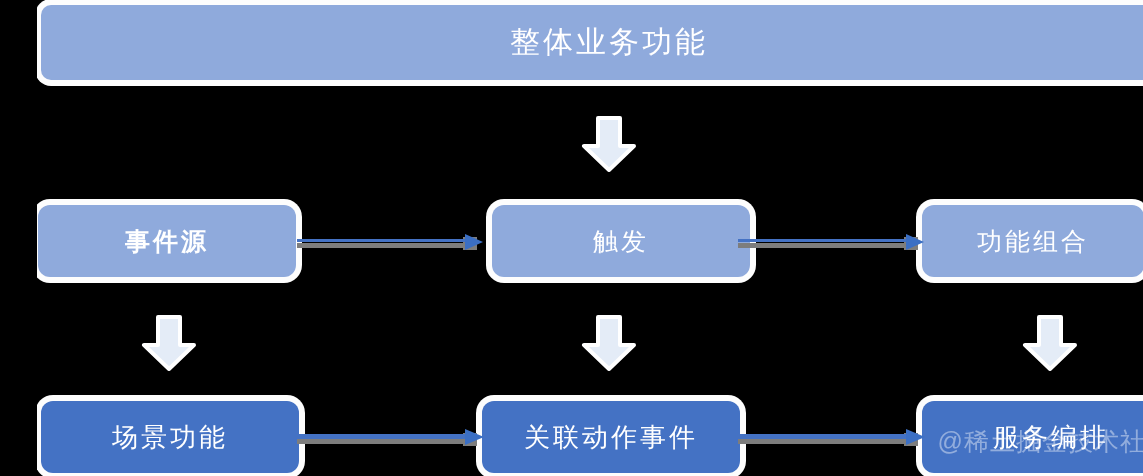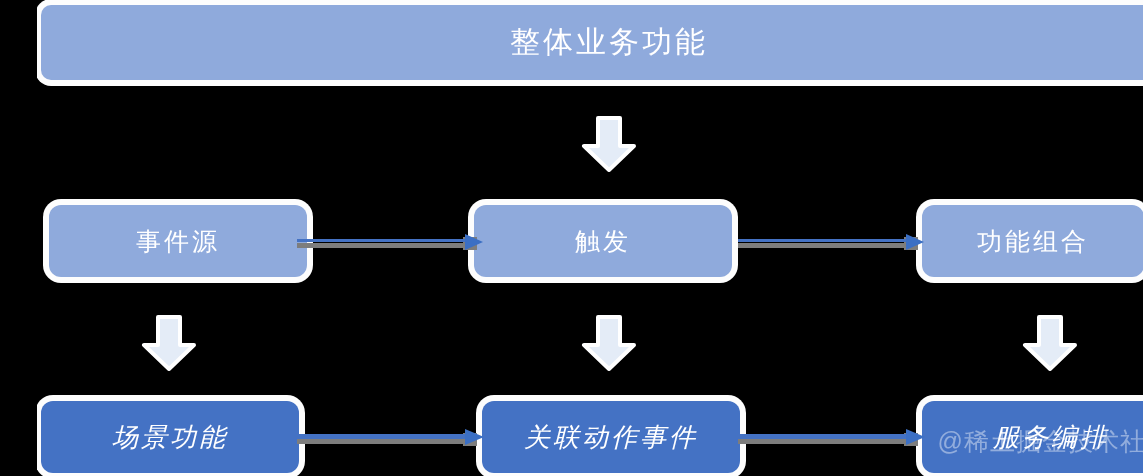--- a/index.html
+++ b/index.html
@@ -48,25 +48,24 @@
 
   .row-mid {
     top: 205px;
     height: 72px;
     font-size: 25px;
   }
   .row-bot {
     top: 401px;
     height: 72px;
     font-size: 26px;
-    font-style: italic;
-  }
-
-  #node-event-source   { left: 12px;   width: 258px; }
-  #node-trigger        { left: 437px; width: 258px; }
+  }
+
+  #node-event-source   { left: 1px;   width: 258px; font-weight: bold; }
+  #node-trigger        { left: 455px; width: 258px; }
   #node-func-compose   { left: 885px; width: 222px; }
 
   #node-scene-func     { left: 4px;   width: 258px; }
   #node-assoc-action   { left: 445px; width: 258px; }
   #node-service-orch   { left: 885px; width: 258px; }
 
   
   .down-arrow {
     position: absolute;
     width: 56px;

